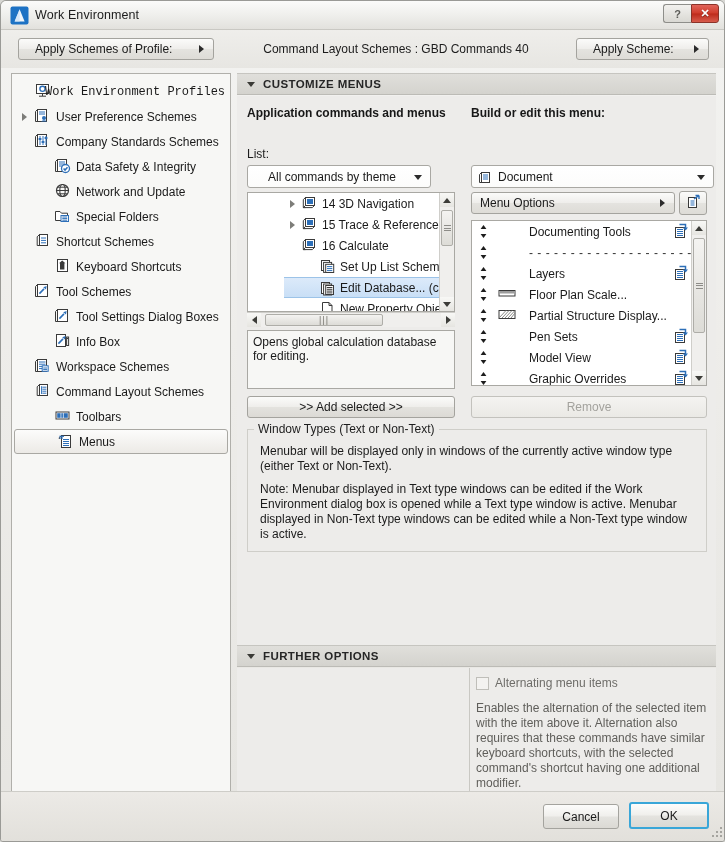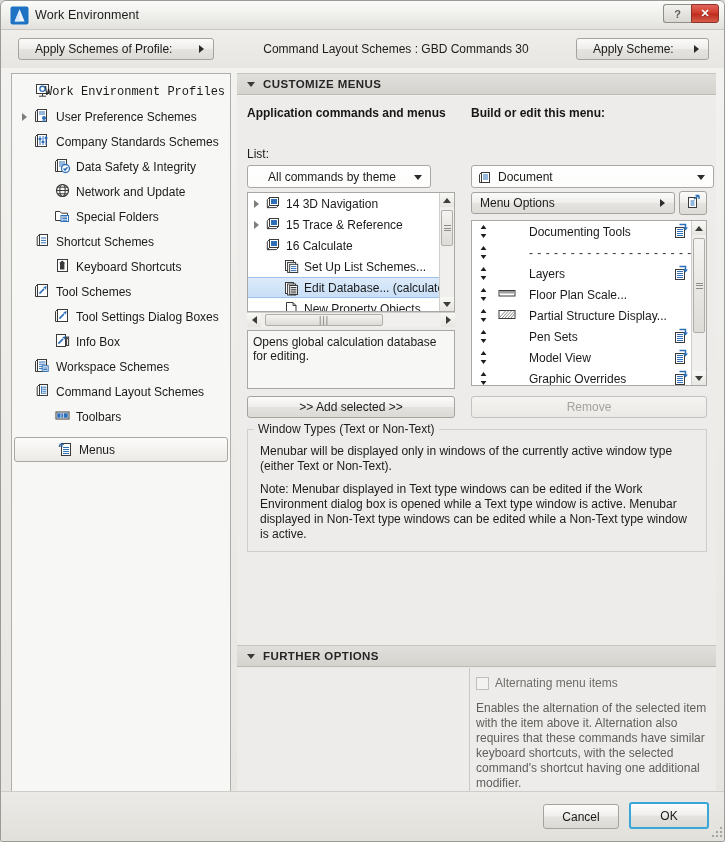--- a/index.html
+++ b/index.html
@@ -125,21 +125,21 @@
     border-right: 4px solid transparent;
   }
   .tnode .ticon {
     position: absolute; width: 17px; height: 17px;
   }
   .tnode .tlabel { position: absolute; }
   .tnode.selected {
     background: linear-gradient(to bottom,#fcfcfb,#eceae6);
     border: 1px solid #a9a8a3;
     border-radius: 3px;
-    margin: 8px 2px;
+    margin: 0 2px;
   }
 
   
   .mainarea {
     position: absolute; left: 236px; top: 72px;
     width: 479px; height: 718px;
   }
   .section-head {
     height: 22px;
     background: linear-gradient(to bottom,#e0dfdb,#d4d3ce);
@@ -335,21 +335,21 @@
       <div class="wb help">?</div>
       <div class="wb close">✕</div>
     </div>
   </div>
 
   <div class="topbar"></div>
   <div class="btn btn-arrow" id="apply-profile">
     <span style="padding-left:8px">Apply Schemes of Profile:</span>
     <span class="tri-right"></span>
   </div>
-  <div class="topcenter">Command Layout Schemes :  GBD Commands 30</div>
+  <div class="topcenter">Command Layout Schemes :  GBD Commands 40</div>
   <div class="btn btn-arrow" id="apply-scheme">
     <span style="padding-left:8px">Apply Scheme:</span>
     <span class="tri-right"></span>
   </div>
 
   <div class="treepanel">
     <div id="tree-rows" style="padding-top:5px">
         <div class="tnode">
           <span class="ticon" style="left:22px;top:3px;"><svg width="17" height="17" viewBox="0 0 17 17">
               <rect x="2.5" y="2.5" width="12" height="9" fill="#fff" stroke="#3a3a3a"></rect>
@@ -529,21 +529,21 @@
       <div class="colhead" style="left:10px;top:10px;">Application commands and menus</div>
       <div class="colhead" style="left:234px;top:10px;">Build or edit this menu:</div>
 
       <div class="sublabel" style="left:10px;top:51px;">List:</div>
       <div class="combo" style="left:10px;top:69px;width:184px;">
         <span style="width:100%;text-align:center;padding-right:14px;">All commands by theme</span>
         <span class="cb-tri"></span>
       </div>
 
       <div class="listbox" style="left:10px;top:96px;width:208px;height:120px;">
-        <div id="cmd-rows" style="position:absolute;left:0;top:0;width:192px;">
+        <div id="cmd-rows" style="position:absolute;left:0;top:0;width:192px;padding-left:36px;">
             <div class="lrow">
               <span class="twisty closed" style="position:absolute;left:6px;top:7px;"></span>
               <span style="position:absolute;left:17px;top:2px;width:17px;height:17px;"><svg width="17" height="17" viewBox="0 0 17 17">
                   <rect x="4.5" y="2.5" width="9" height="8" fill="#fff" stroke="#3a3a3a"></rect>
                   <path d="M4.5 2.5 L2.3 4.6 L2.3 12.6 L4.5 12.6" fill="none" stroke="#3a3a3a"></path>
                   <path d="M4.5 10.5 L2.3 12.6 L11.3 12.6 L13.5 10.5 Z" fill="#fff" stroke="#3a3a3a"></path>
                   <rect x="6" y="4" width="6" height="5" fill="#2d6fb8"></rect>
                 </svg></span>
               <span class="cl" style="position:absolute;left:38px;">14 3D Navigation</span>
             </div>

